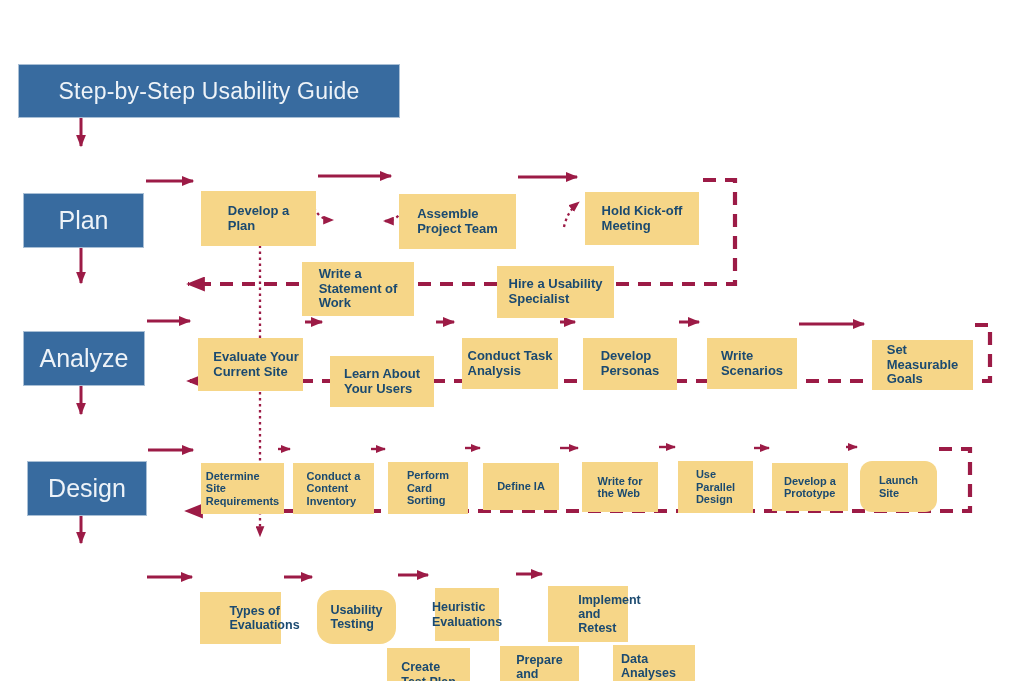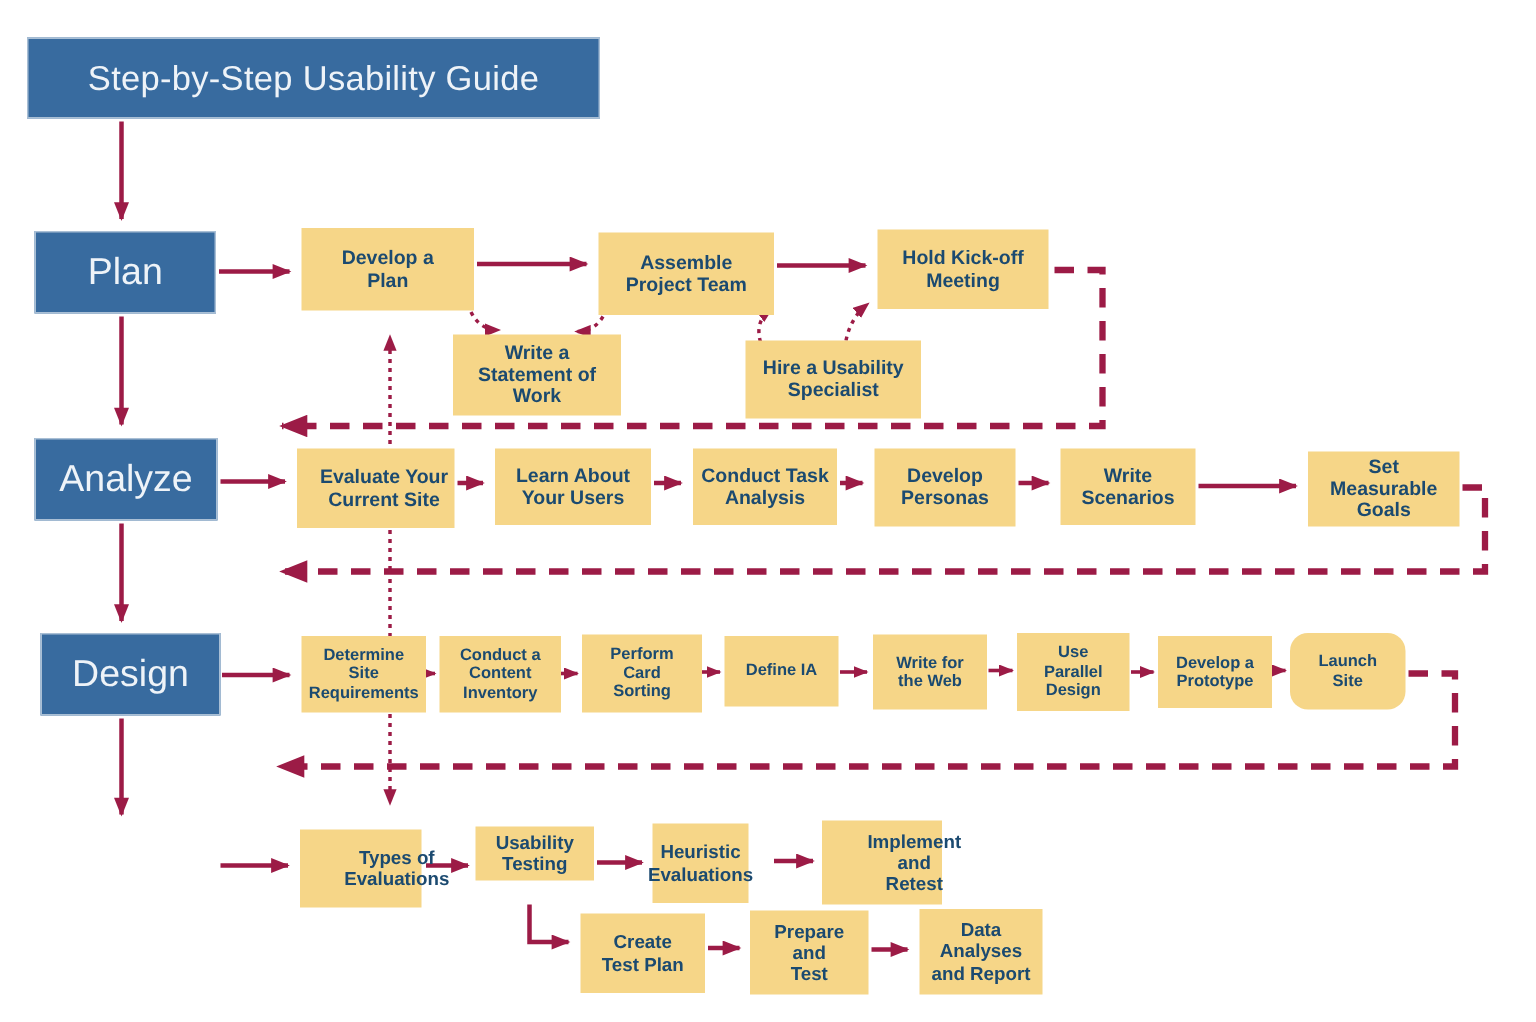--- a/index.html
+++ b/index.html
@@ -5,21 +5,21 @@
   html,body{margin:0;padding:0;background:#ffffff;}
   #stage{
     position:relative;width:1024px;height:681px;overflow:hidden;
     background:var(--bg,#ffffff);
     font-family:"Liberation Sans","DejaVu Sans",sans-serif;
   }
   #edges{position:absolute;left:0;top:0;z-index:1;}
   #nodes{position:absolute;left:0;top:0;width:100%;height:100%;z-index:2;}
   .node{
     position:absolute;display:flex;align-items:center;justify-content:center;
-    text-align:center;box-sizing:border-box;white-space:pre-line;line-height:1.13;
+    box-sizing:border-box;white-space:pre-line;line-height:1.13;margin-top:39px;
   }
   .title-box{
     background:var(--phase-fill,#386b9f);color:var(--phase-text,#eef3f8);
     border:1px solid var(--phase-border,#a9bfd5);font-size:23px;letter-spacing:.2px;
     z-index:2;
   }
   .phase{
     background:var(--phase-fill,#386b9f);color:var(--phase-text,#eef3f8);
     border:1px solid var(--phase-border,#a9bfd5);font-size:25px;line-height:1.18;
   }
@@ -100,21 +100,21 @@
 Project Team</div>
       <div class="node step md" style="left: 585px; top: 153px; width: 114px; height: 53px;">Hold Kick-off
 Meeting</div>
       <div class="node step md" style="left: 302px; top: 223px; width: 112px; height: 54px;">Write a
 Statement of
 Work</div>
       <div class="node step md" style="left: 497px; top: 227px; width: 117px; height: 52px;">Hire a Usability
 Specialist</div>
       <div class="node step md" style="left: 198px; top: 299px; width: 105px; height: 53px; padding-left: 11px;">Evaluate Your
 Current Site</div>
-      <div class="node step md" style="left: 330px; top: 299px; width: 104px; height: 51px;">Learn About
+      <div class="node step md" style="left: 330px; top: 317px; width: 104px; height: 51px;">Learn About
 Your Users</div>
       <div class="node step md" style="left: 462px; top: 299px; width: 96px; height: 51px;">Conduct Task
 Analysis</div>
       <div class="node step md" style="left: 583px; top: 299px; width: 94px; height: 52px;">Develop
 Personas</div>
       <div class="node step md" style="left: 707px; top: 299px; width: 90px; height: 51px;">Write
 Scenarios</div>
       <div class="node step md" style="left: 872px; top: 301px; width: 101px; height: 50px;">Set
 Measurable
 Goals</div>
@@ -132,21 +132,21 @@
 the Web</div>
       <div class="node step sm" style="left: 678px; top: 422px; width: 75px; height: 52px;">Use
 Parallel
 Design</div>
       <div class="node step sm" style="left: 772px; top: 424px; width: 76px; height: 48px;">Develop a
 Prototype</div>
       <div class="node step sm" style="left: 860px; top: 422px; width: 77px; height: 51px; border-radius: 12px;">Launch
 Site</div>
       <div class="node step md2" style="left: 200px; top: 553px; width: 81px; height: 52px; padding-left: 48px;">Types of
 Evaluations</div>
-      <div class="node step md2" style="left: 317px; top: 551px; width: 79px; height: 36px;">Usability
+      <div class="node step md2" style="left: 317px; top: 551px; width: 79px; height: 54px; border-radius: 16px;">Usability
 Testing</div>
       <div class="node step md2" style="left: 435px; top: 549px; width: 64px; height: 53px;">Heuristic
 Evaluations</div>
       <div class="node step md2" style="left: 548px; top: 547px; width: 80px; height: 56px; padding-left: 43px;">Implement
 and
 Retest</div>
       <div class="node step md2" style="left: 387px; top: 609px; width: 83px; height: 53px;">Create
 Test Plan</div>
       <div class="node step md2" style="left: 500px; top: 607px; width: 79px; height: 56px;">Prepare
 and

